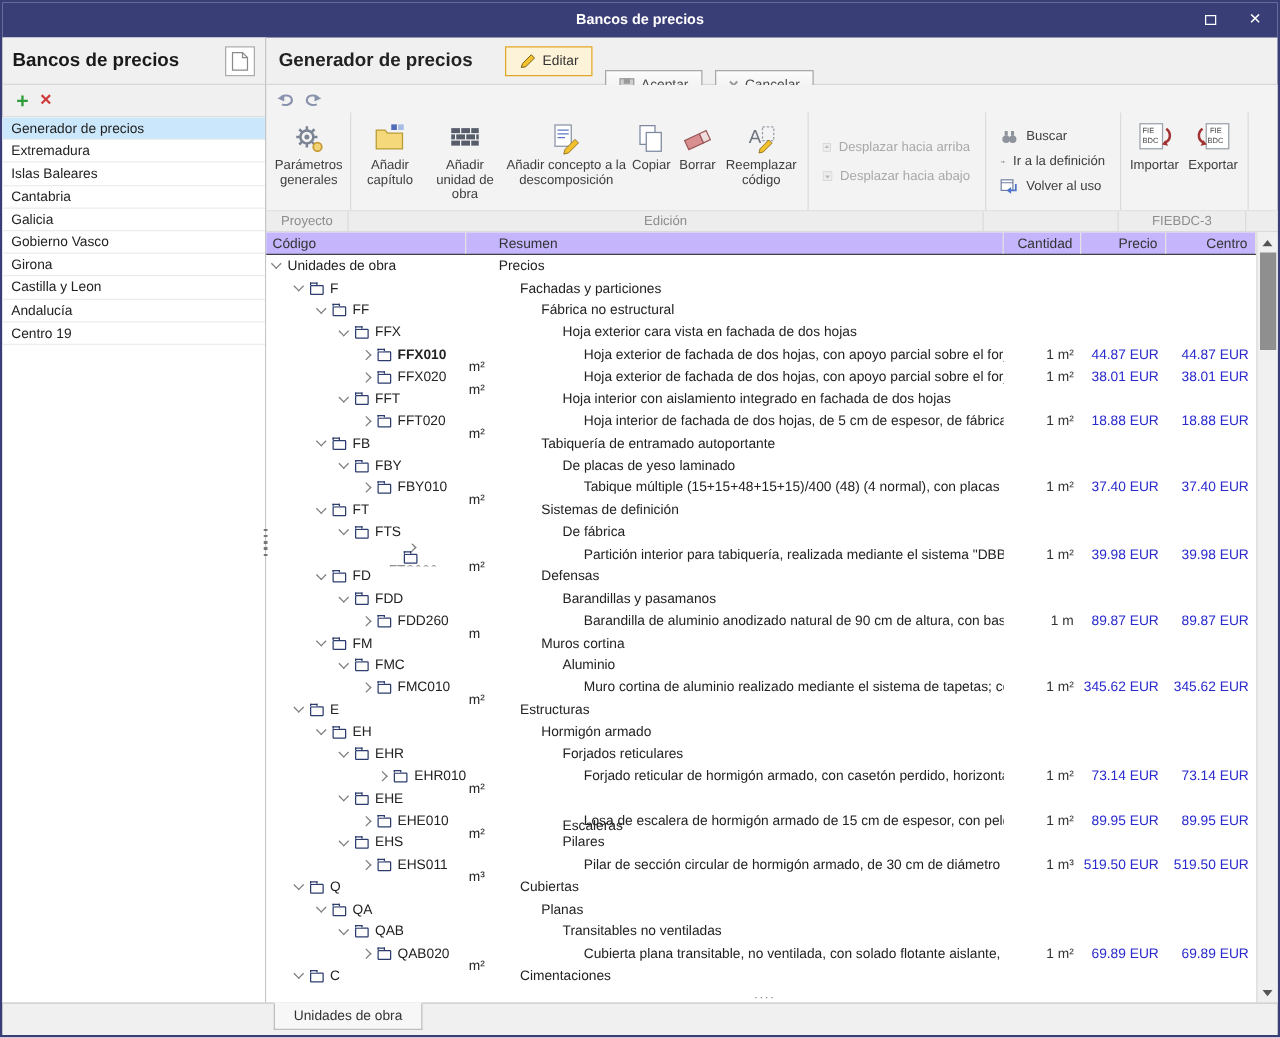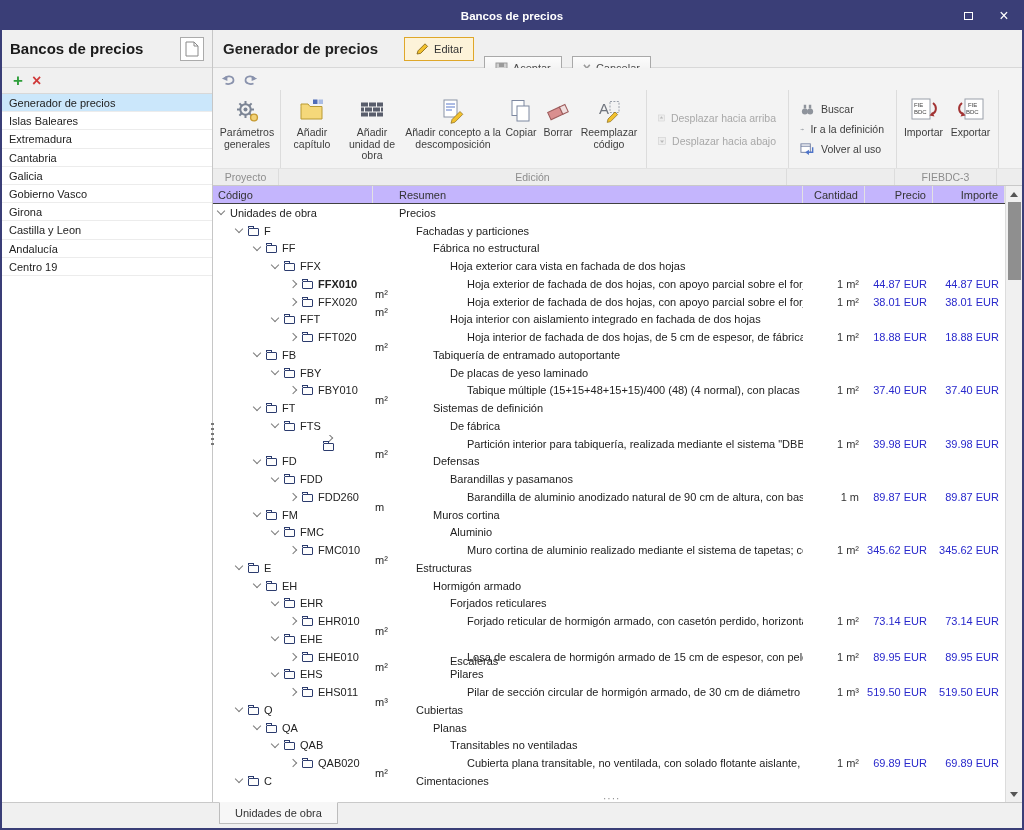--- a/index.html
+++ b/index.html
@@ -118,22 +118,22 @@
             <path d="M9 1v4h4" fill="none" stroke="#8a8a8a"></path>
           </svg>
         </span>
       </div>
       <div class="side-tools">
         <span class="plus-glyph"></span>
         <span class="cross-glyph"></span>
       </div>
       <div class="side-list">
           <div class="sitem selected">Generador de precios</div>
+          <div class="sitem">Extremadura</div>
           <div class="sitem">Islas Baleares</div>
-          <div class="sitem">Extremadura</div>
           <div class="sitem">Cantabria</div>
           <div class="sitem">Galicia</div>
           <div class="sitem">Gobierno Vasco</div>
           <div class="sitem">Girona</div>
           <div class="sitem">Castilla y Leon</div>
           <div class="sitem">Andalucía</div>
           <div class="sitem">Centro 19</div>
         </div>
       <div class="vsplit"></div>
     </div>
@@ -354,21 +354,21 @@
         </div>
       </div>
 
       <div class="table-area">
         <div class="thead">
           <div class="th c-code">Código</div>
           <div class="th c-ud">Ud</div>
           <div class="th c-res">Resumen</div>
           <div class="th c-cant th-right">Cantidad</div>
           <div class="th c-precio th-right">Precio</div>
-          <div class="th c-imp th-right">Importe</div>
+          <div class="th c-imp th-right">Centro</div>
         </div>
         <div class="tbody">
             <div class="trow">
               <div class="cell c-code" style="padding-left: 3px;">
                 <span class="chev exp"></span>
                 <span class="codetxt">Unidades de obra</span>
               </div>
               <div class="cell c-ud"></div>
               <div class="cell c-res" style="padding-left: 4px;">Precios</div>
               <div class="cell c-cant"></div>
@@ -633,21 +633,21 @@
                 <span class="folder"></span>
                 <span class="codetxt">EHR</span>
               </div>
               <div class="cell c-ud"></div>
               <div class="cell c-res" style="padding-left: 55px;">Forjados reticulares</div>
               <div class="cell c-cant"></div>
               <div class="cell c-precio"></div>
               <div class="cell c-imp"></div>
             </div>
             <div class="trow">
-              <div class="cell c-code" style="padding-left: 75px;">
+              <div class="cell c-code" style="padding-left: 75px; justify-content: flex-end;">
                 <span class="chev col"></span>
                 <span class="folder"></span>
                 <span class="codetxt">EHR010</span>
               </div>
               <div class="cell c-ud">m²</div>
               <div class="cell c-res" style="padding-left: 72px;">Forjado reticular de hormigón armado, con casetón perdido, horizontal,...</div>
               <div class="cell c-cant">1 m²</div>
               <div class="cell c-precio">73.14 EUR</div>
               <div class="cell c-imp">73.14 EUR</div>
             </div>

